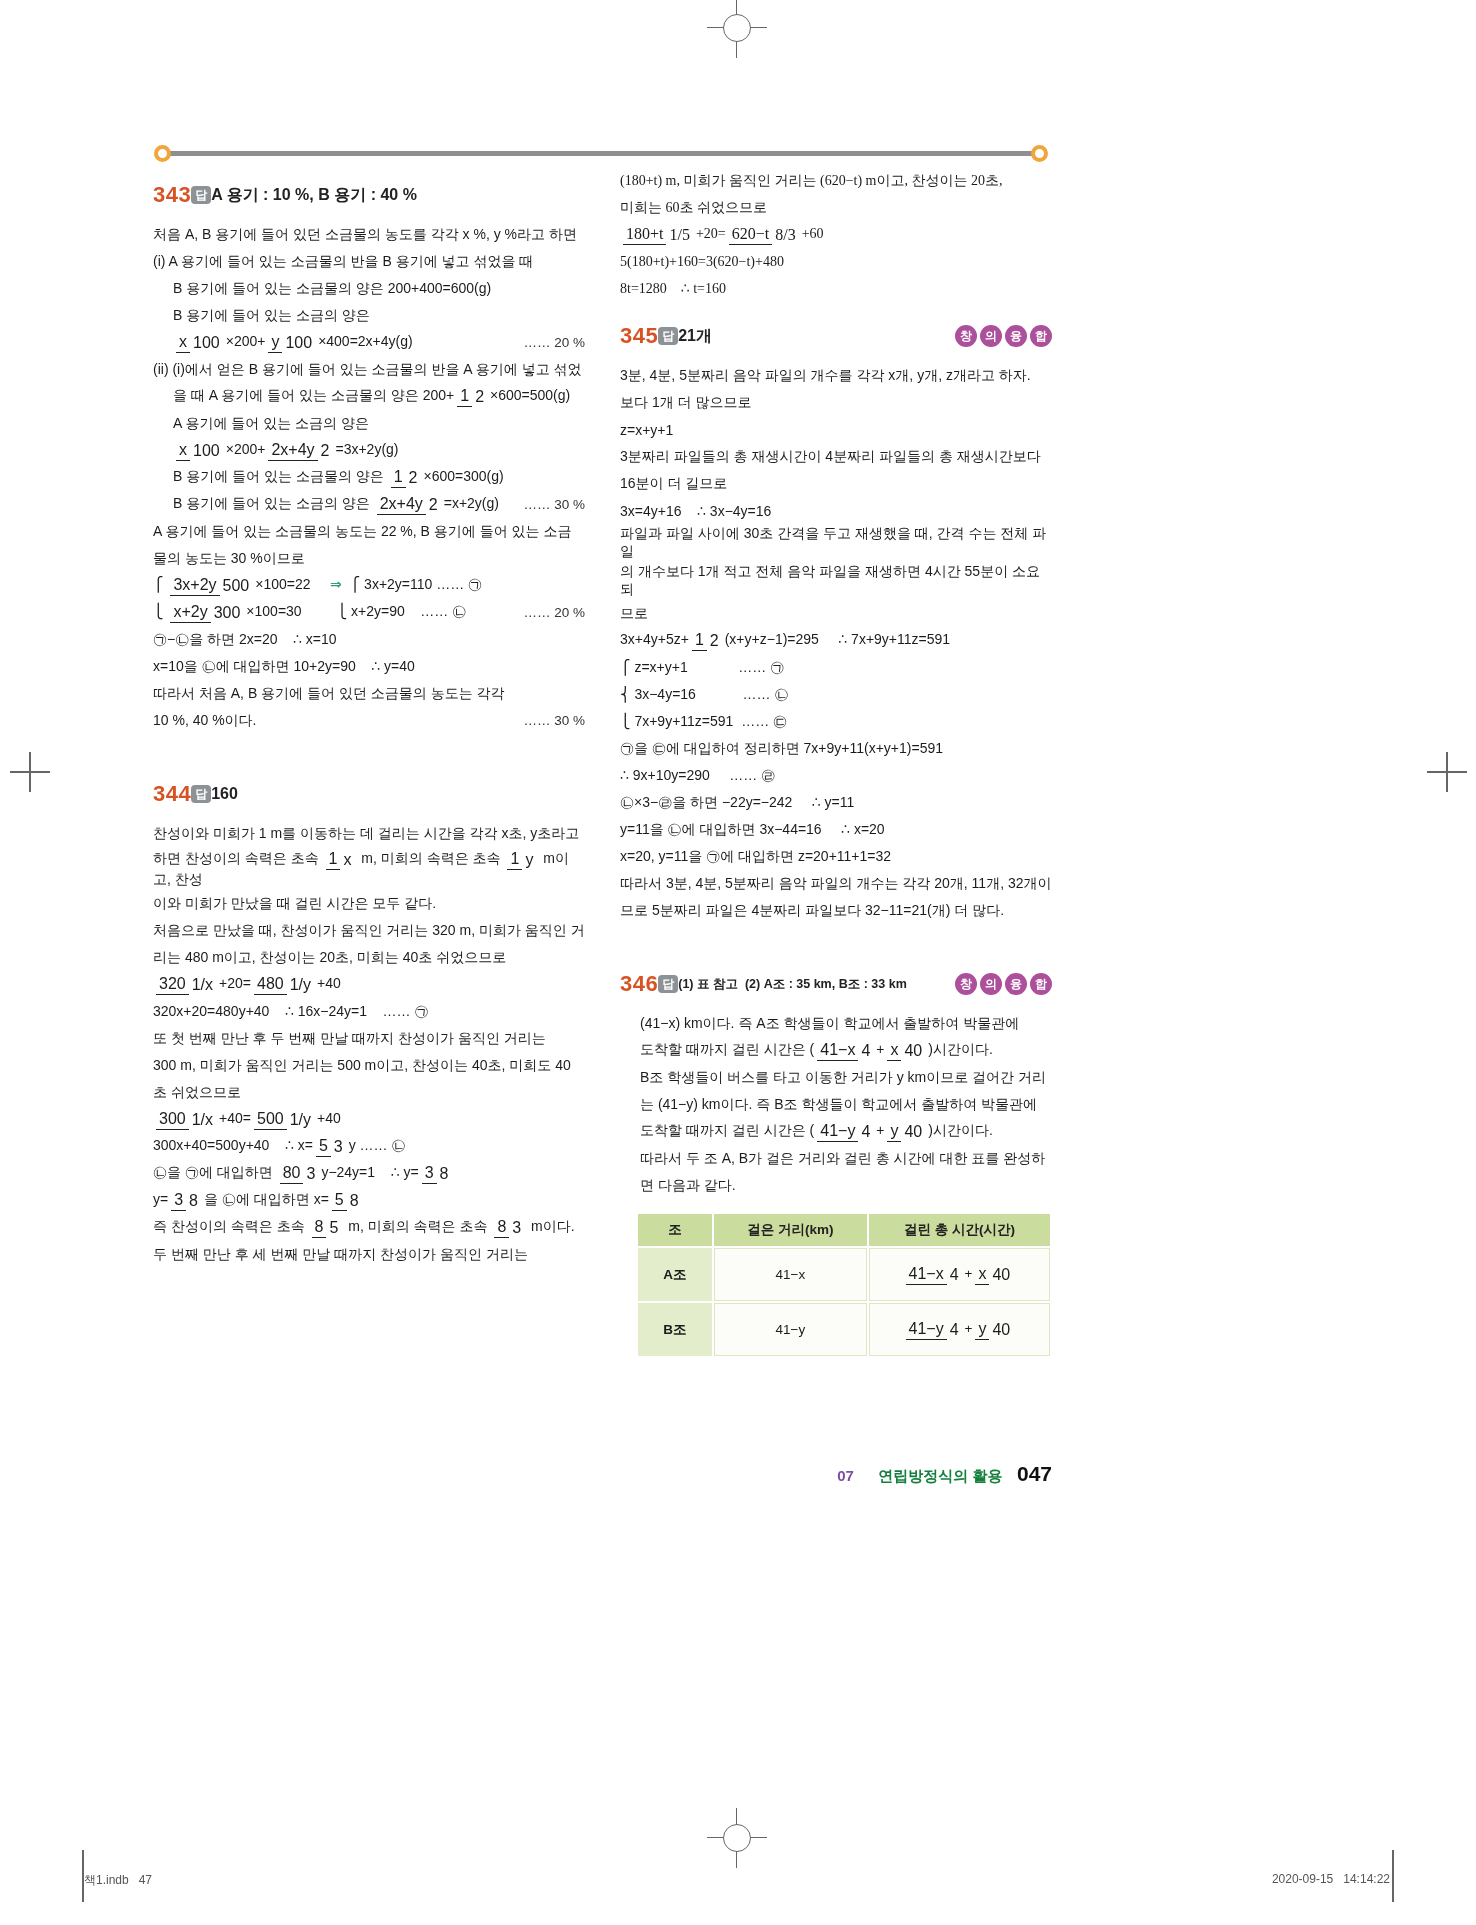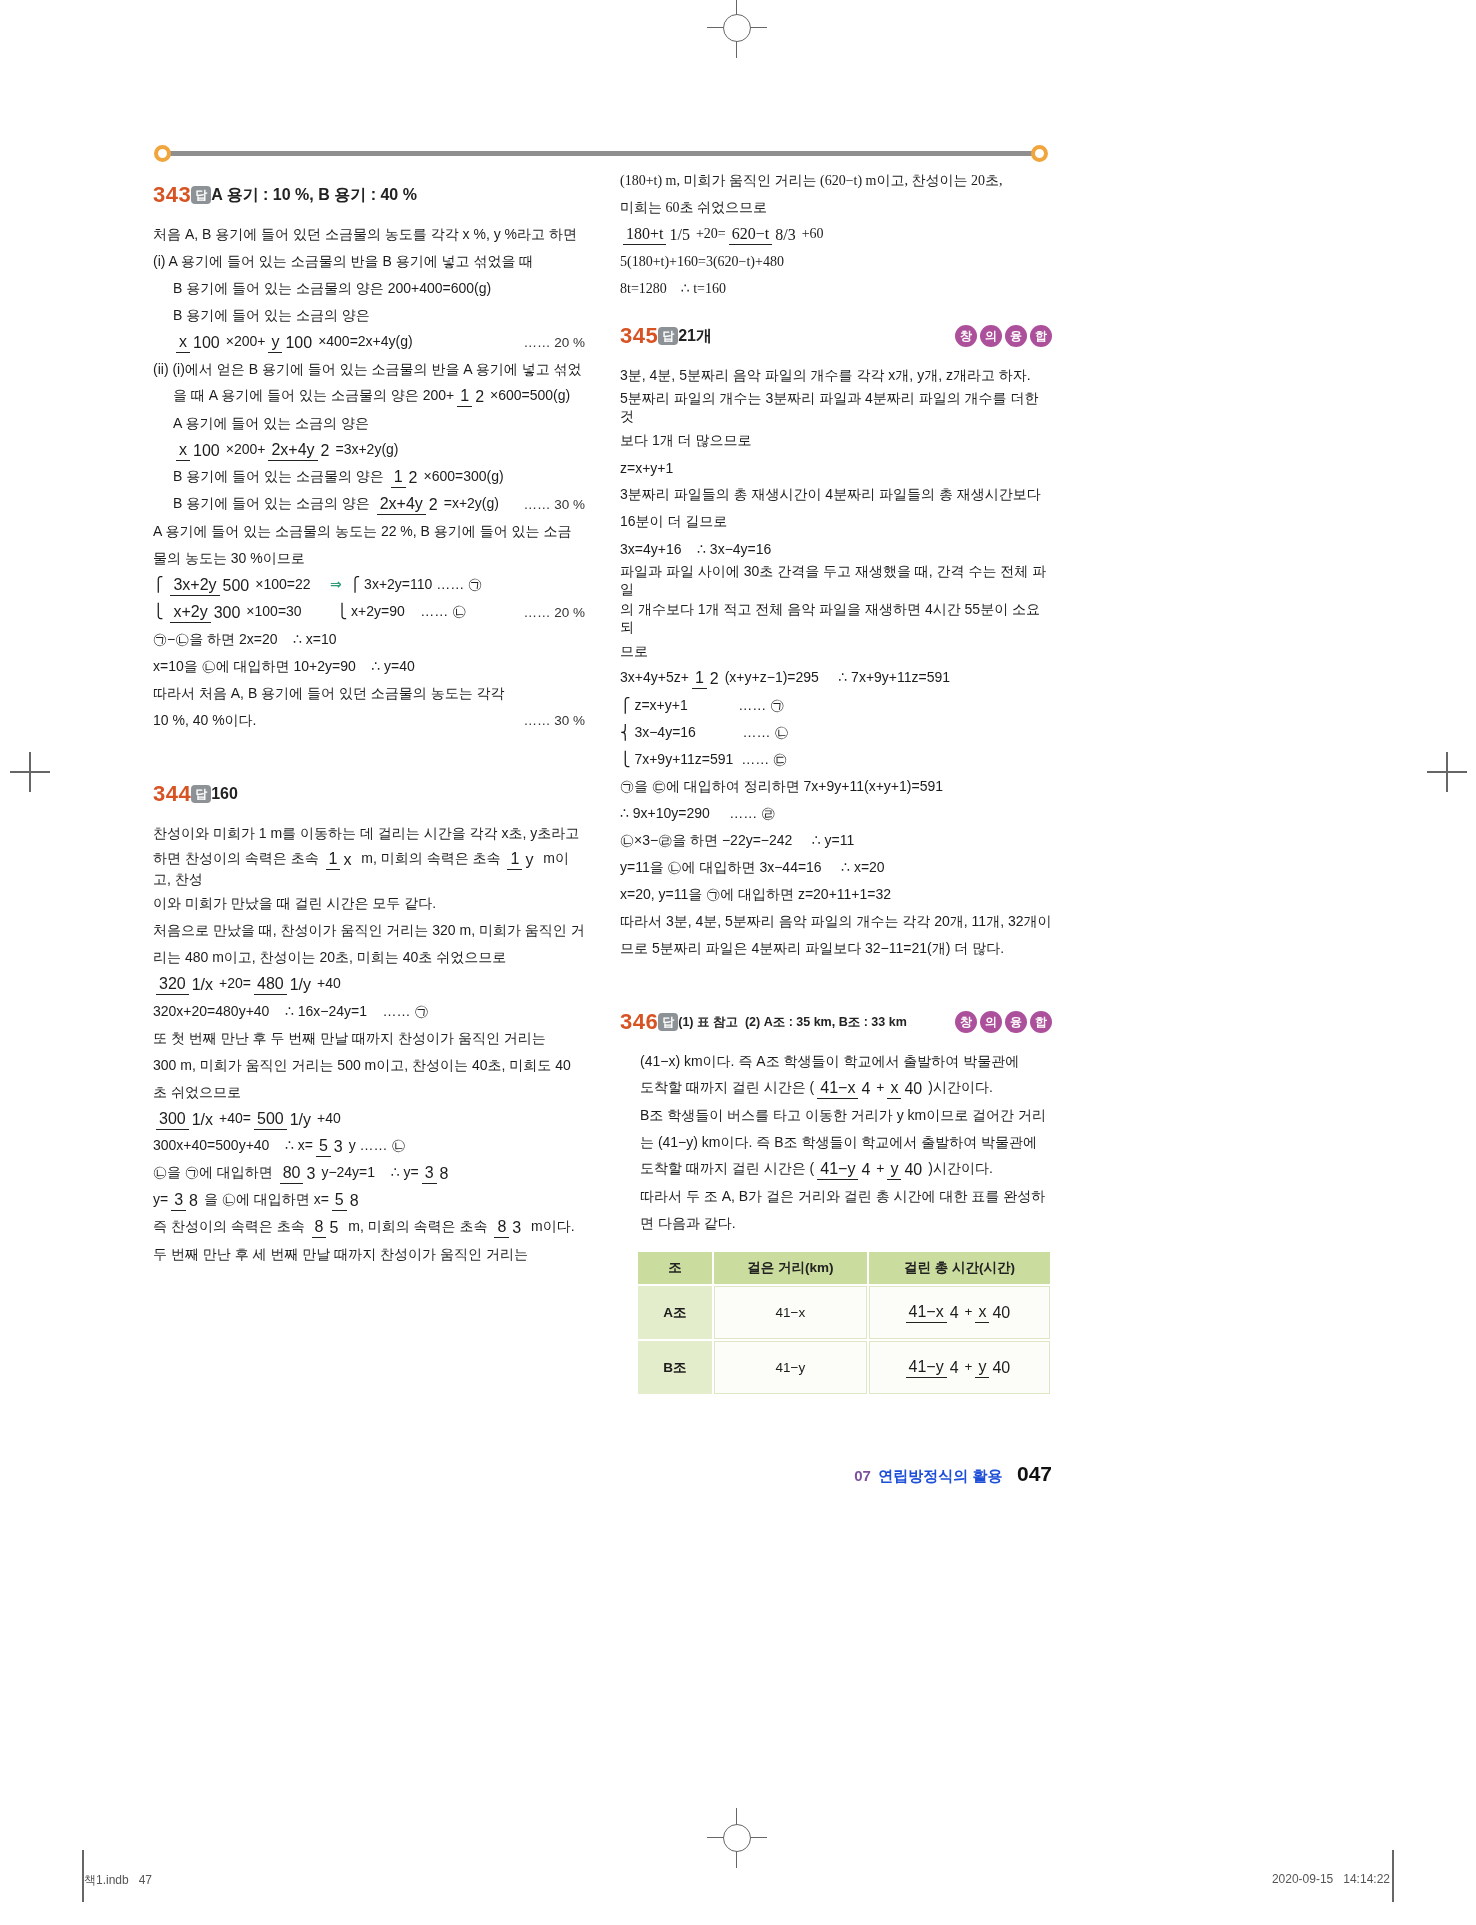--- a/index.html
+++ b/index.html
@@ -54,21 +54,21 @@
   
   table.dist{border-collapse:separate;border-spacing:2px;margin:14px 0 0 16px;background:#fff;}
   table.dist th{background:#cbdc9f;font-size:13.5px;font-weight:bold;padding:7px 6px;text-align:center;color:#222;}
   table.dist td{background:#fcfdf9;border:1px solid #dde7c3;font-size:13.5px;text-align:center;padding:14px 6px;}
   table.dist td.lbl{background:#e4edcb;border:none;font-weight:bold;}
   table.dist .w1{width:66px;} table.dist .w2{width:150px;} table.dist .w3{width:178px;}
 
   
   .footer{position:absolute;left:620px;top:1462px;width:432px;text-align:right;}
   .f-ch{color:#7d4f9e;font-weight:bold;font-size:15px;margin-left:16px;}
-  .f-ti{color:#1d4ed8;font-size:15px;font-weight:bold;margin-left:3px;}
+  .f-ti{color:#15803d;font-size:15px;font-weight:bold;margin-left:20px;}
   .f-pg{color:#111;font-size:21px;font-weight:bold;margin-left:10px;}
   .print-info{position:absolute;top:1872px;font-size:12px;color:#555;white-space:pre;}
   .print-left{left:84px;} .print-right{right:86px;}
 </style>
 </head>
 <body>
 
 <div class="page">
 
   <div class="regc" style="left:707px;top:-2px;">
@@ -258,23 +258,20 @@
         <span class="tags">
             <span class="tagc">창</span>
             <span class="tagc">의</span>
             <span class="tagc">융</span>
             <span class="tagc">합</span>
           </span>
       </div>
       <div class="lines">
           <div class="line">
             <span class="lt">3분, 4분, 5분짜리 음악 파일의 개수를 각각 x개, y개, z개라고 하자.</span>
-          </div>
-          <div class="line">
-            <span class="lt">5분짜리 파일의 개수는 3분짜리 파일과 4분짜리 파일의 개수를 더한 것</span>
           </div>
           <div class="line">
             <span class="lt">보다 1개 더 많으므로</span>
           </div>
           <div class="line">
             <span class="lt">z=x+y+1</span>
           </div>
           <div class="line">
             <span class="lt">3분짜리 파일들의 총 재생시간이 4분짜리 파일들의 총 재생시간보다</span>
           </div>

